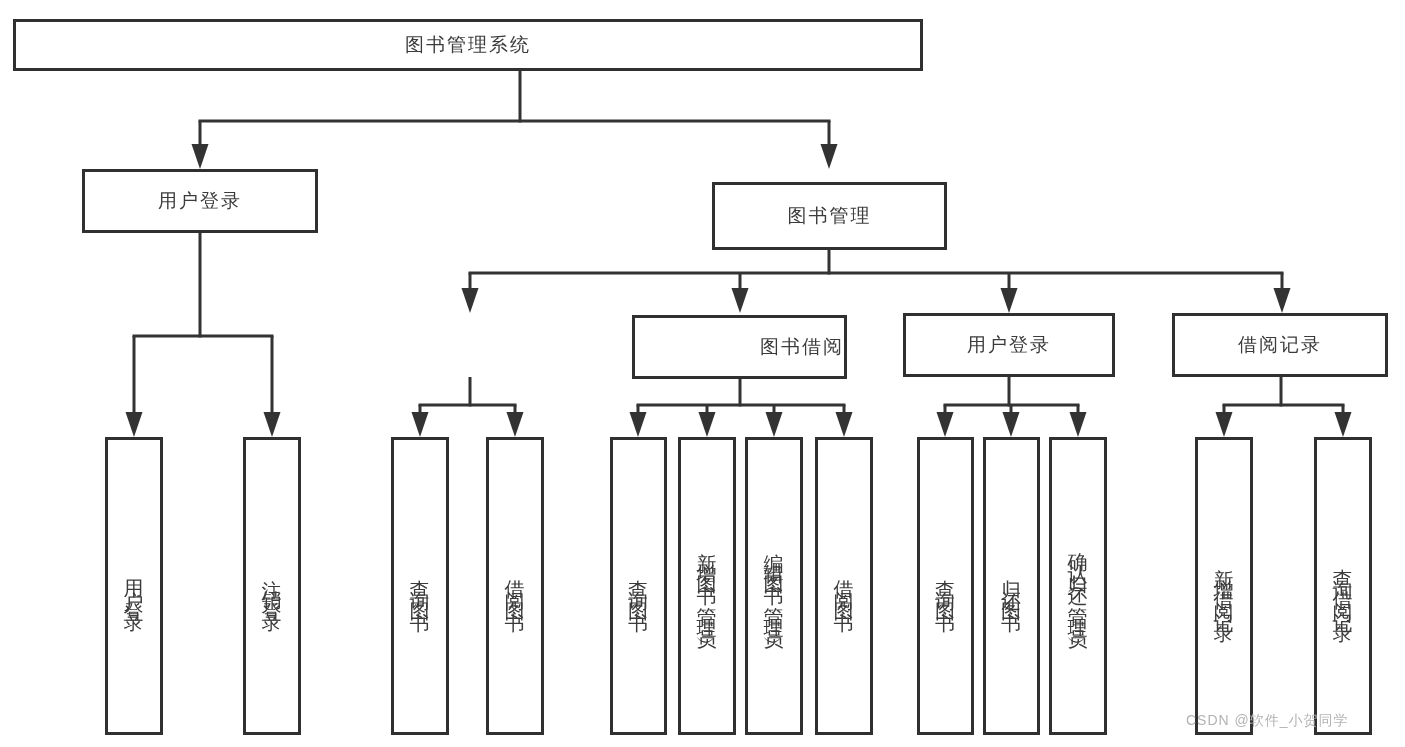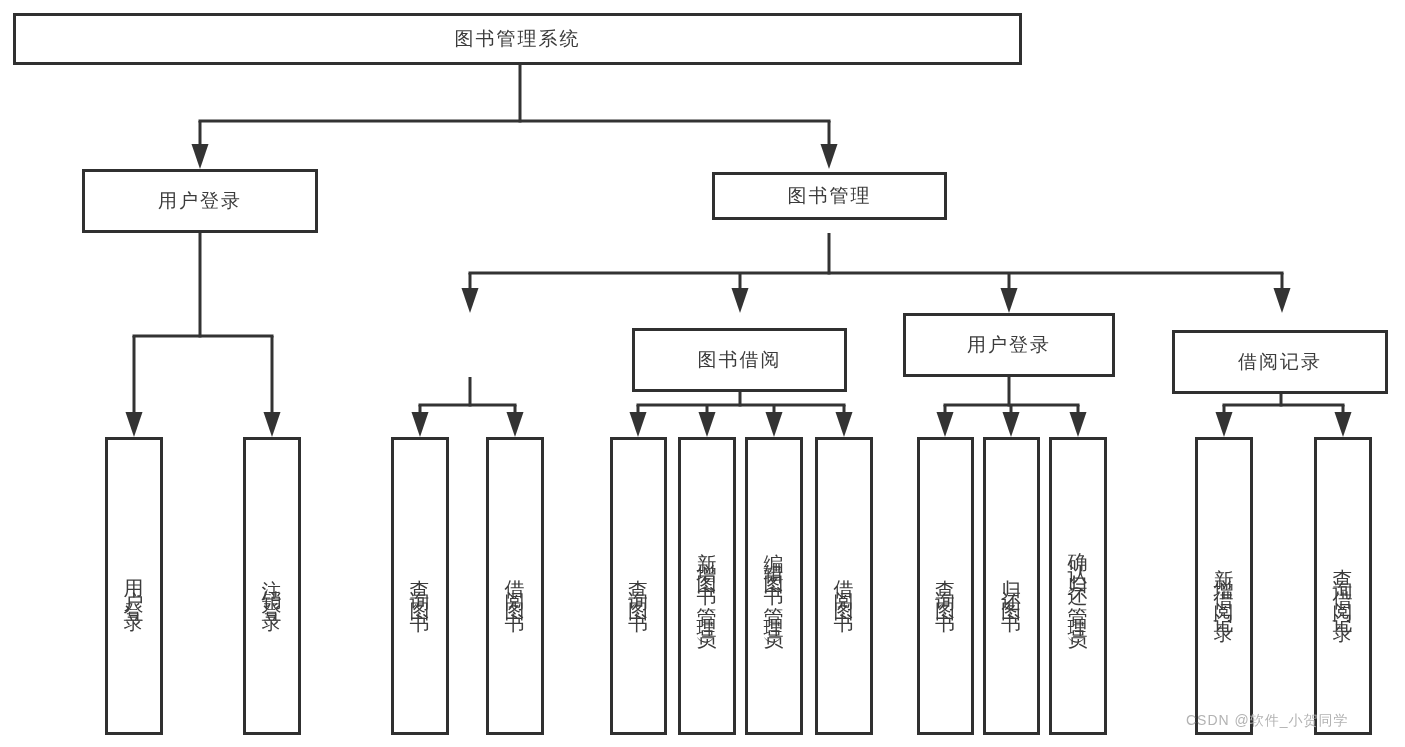--- a/index.html
+++ b/index.html
@@ -76,38 +76,38 @@
       <line x1="1078" y1="405" x2="1078" y2="419" stroke="#333333" stroke-width="3"></line>
       <polygon points="1069.5,412 1086.5,412 1078,437" fill="#333333"></polygon>
       <line x1="1281" y1="377" x2="1281" y2="406.5" stroke="#333333" stroke-width="3"></line>
       <line x1="1222.5" y1="405" x2="1344.5" y2="405" stroke="#333333" stroke-width="3"></line>
       <line x1="1224" y1="405" x2="1224" y2="419" stroke="#333333" stroke-width="3"></line>
       <polygon points="1215.5,412 1232.5,412 1224,437" fill="#333333"></polygon>
       <line x1="1343" y1="405" x2="1343" y2="419" stroke="#333333" stroke-width="3"></line>
       <polygon points="1334.5,412 1351.5,412 1343,437" fill="#333333"></polygon>
     </svg>
 
-  <div class="node hnode" style="left:13px; top:13px; width:1009px; height:52px;">
+  <div class="node hnode" style="left:13px; top:19px; width:910px; height:52px;">
     <span>图书管理系统</span>
   </div>
 
   <div class="node hnode" style="left:82px; top:169px; width:236px; height:64px;">
     <span>用户登录</span>
   </div>
-  <div class="node hnode" style="left:712px; top:172px; width:235px; height:48px;">
+  <div class="node hnode" style="left:712px; top:182px; width:235px; height:68px;">
     <span>图书管理</span>
   </div>
 
-  <div class="node hnode" style="left:632px; top:328px; width:215px; height:64px;">
+  <div class="node hnode" style="left:632px; top:315px; width:215px; height:64px;justify-content:flex-end;">
     <span>图书借阅</span>
   </div>
   <div class="node hnode" style="left:903px; top:313px; width:212px; height:64px;">
     <span>用户登录</span>
   </div>
-  <div class="node hnode" style="left:1172px; top:330px; width:216px; height:64px;">
+  <div class="node hnode" style="left:1172px; top:313px; width:216px; height:64px;">
     <span>借阅记录</span>
   </div>
 
   <div class="node vnode" style="left:105px; top:437px; width:58px; height:298px;">
     <span>用户登录</span>
   </div>
   <div class="node vnode" style="left:243px; top:437px; width:58px; height:298px;">
     <span>注销登录</span>
   </div>
 

